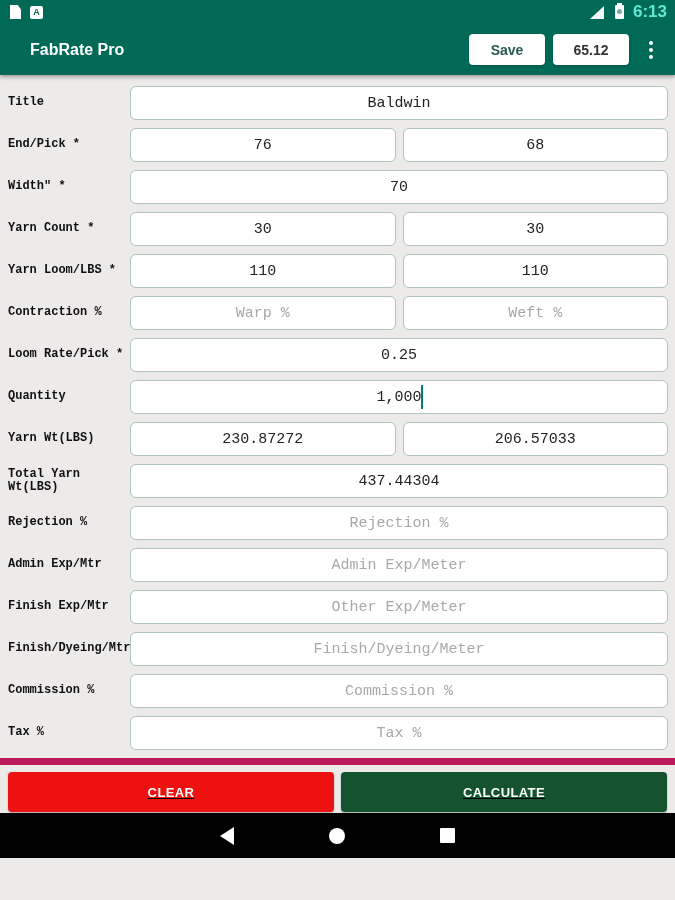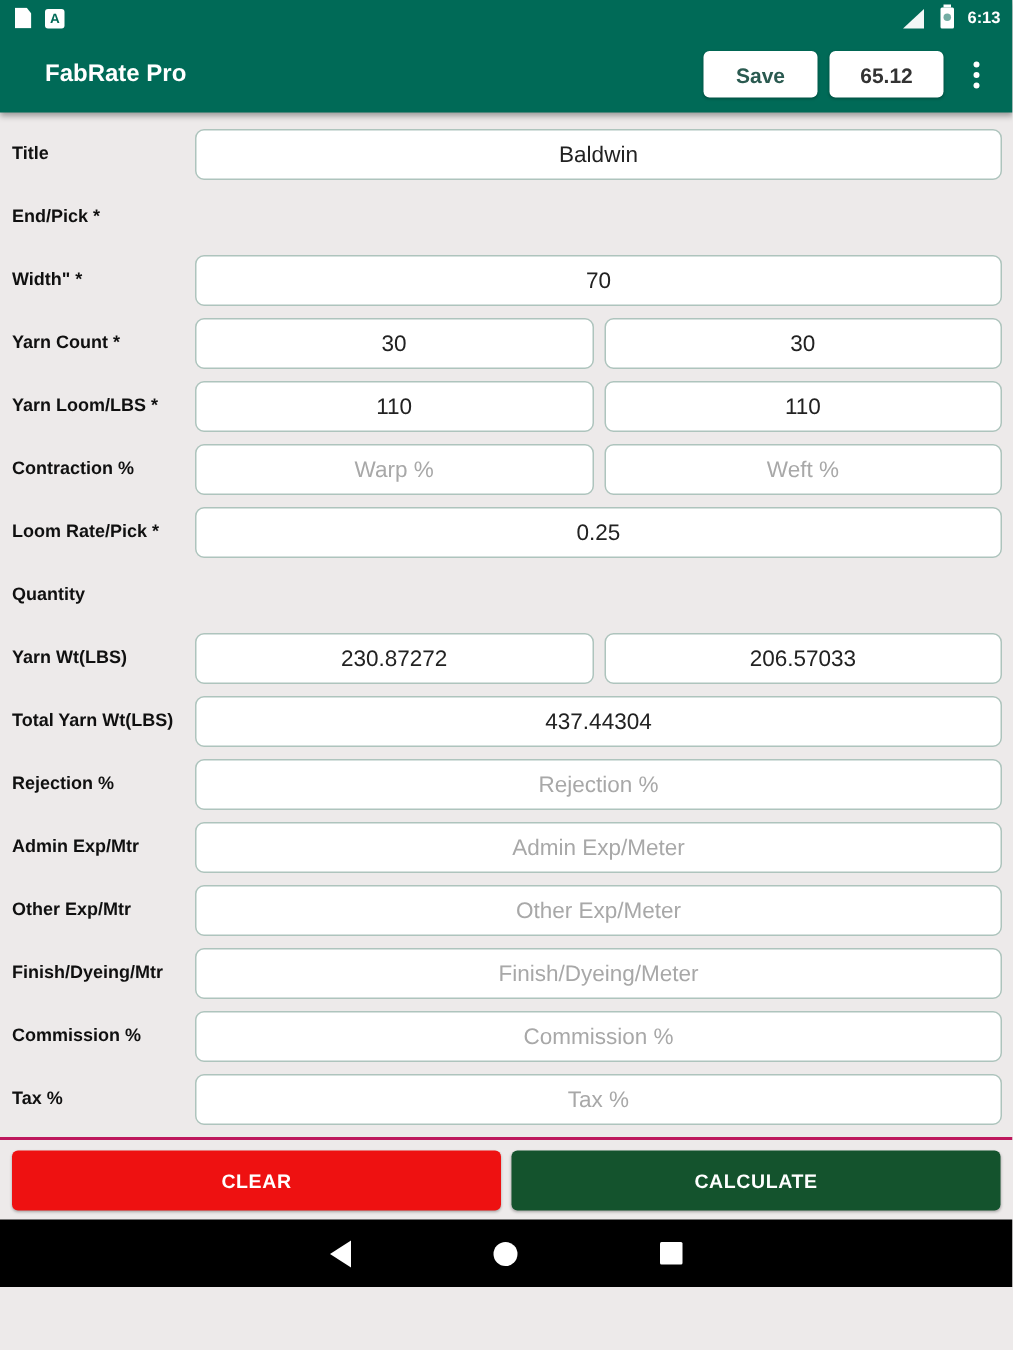--- a/index.html
+++ b/index.html
@@ -49,21 +49,21 @@
   }
   .battery-icon::before {
     content:""; position:absolute; top:-2px; left:2px;
     width:5px; height:2px; background:#fff;
   }
   .battery-icon::after {
     content:""; position:absolute; top:4px; left:2px;
     width:5px; height:5px; background:#006a57; border-radius:50%;
     opacity:0.55;
   }
-  .status-time { color:#ffffff; font-size:11px; font-weight:bold; }
+  .status-time { color:#5eead4; font-size:17px; font-weight:bold; }
 
   .app-bar {
     height:51px;
     display:flex; align-items:center;
     padding:0 12px 0 30px;
   }
   .app-title { color:#fff; font-size:16px; font-weight:bold; flex:none; }
   .app-bar-spacer { flex:1; }
   .chip-btn {
     background:#fff; border:none; border-radius:4px;
@@ -76,21 +76,21 @@
   .save-btn { color:#2a5a50; }
   .result-chip { color:#333; }
   .overflow-menu {
     width:24px; height:31px; margin-left:10px;
     display:flex; flex-direction:column; align-items:center; justify-content:center;
     gap:3px; cursor:pointer;
   }
   .overflow-menu i { width:4px; height:4px; border-radius:50%; background:#fff; }
 
   
-  .form-area { padding:11px 7px 0 8px; }
+  .form-area { padding:11px 7px 0 8px;font-family:Liberation Mono, monospace; }
   .form-row { display:flex; align-items:center; height:34px; margin-bottom:8px; }
   .row-label {
     width:122px; flex:none;
     font-size:12px; font-weight:bold; color:#101010;
     padding-right:4px; line-height:1.1;
   }
   .row-fields { flex:1; display:flex; gap:7px; position:relative; }
   .field {
     flex:1; width:100%; height:34px;
     border:1px solid #aec4bd; border-radius:6px;
@@ -100,22 +100,22 @@
   }
   .field::placeholder { color:#a8a8a8; opacity:1; }
   .quantity-wrap { position:relative; flex:1; display:flex; }
   .caret {
     position:absolute; left:calc(50% + 22px); top:5px;
     width:2px; height:24px; background:#00806b; pointer-events:none;
   }
 
   
   .footer {
-    height:55px; border-top:2px solid #be185d;
-    display:flex; gap:7px; padding:7px 8px 8px 8px;
+    height:55px; border-top:7px solid #be185d;
+    display:flex; gap:7px; padding:7px 8px 8px 8px;text-decoration:underline;
   }
   .footer button {
     flex:1; height:40px; border:none; border-radius:4px;
     color:#fff; font-family:inherit; font-size:13px; font-weight:bold;
     letter-spacing:0.4px; cursor:pointer;
     box-shadow:0 1px 2px rgba(0,0,0,0.3);
   }
   .clear-btn { background:#ee1111; }
   .calc-btn  { background:#14532d; }
 
@@ -165,20 +165,24 @@
 
   <div class="form-row">
     <span class="row-label">Title</span>
     <div class="row-fields">
       <input class="field" type="text" value="Baldwin" style="">
     </div>
   </div>
 
   <div class="form-row">
     <span class="row-label">End/Pick *</span>
+    <div class="row-fields">
+      <input class="field" type="text" value="76" style="">
+      <input class="field" type="text" value="68" style="">
+    </div>
   </div>
 
   <div class="form-row">
     <span class="row-label">Width" *</span>
     <div class="row-fields">
       <input class="field" type="text" value="70" style="">
     </div>
   </div>
 
   <div class="form-row">
@@ -207,20 +211,26 @@
 
   <div class="form-row">
     <span class="row-label">Loom Rate/Pick *</span>
     <div class="row-fields">
       <input class="field" type="text" value="0.25" style="">
     </div>
   </div>
 
   <div class="form-row">
     <span class="row-label">Quantity</span>
+    <div class="row-fields">
+      <span class="quantity-wrap">
+        <input class="field" type="text" value="1,000" style="">
+        <span class="caret"></span>
+      </span>
+    </div>
   </div>
 
   <div class="form-row">
     <span class="row-label">Yarn Wt(LBS)</span>
     <div class="row-fields">
       <input class="field" type="text" value="230.87272" style="">
       <input class="field" type="text" value="206.57033" style="">
     </div>
   </div>
 
@@ -240,21 +250,21 @@
 
 
   <div class="form-row">
     <span class="row-label">Admin Exp/Mtr</span>
     <div class="row-fields">
       <input class="field" type="text" placeholder="Admin Exp/Meter" style="">
     </div>
   </div>
 
   <div class="form-row">
-    <span class="row-label">Other Exp/Mtr</span>
+    <span class="row-label">Finish Exp/Mtr</span>
     <div class="row-fields">
       <input class="field" type="text" placeholder="Other Exp/Meter" style="">
     </div>
   </div>
 
   <div class="form-row">
     <span class="row-label">Finish/Dyeing/Mtr</span>
     <div class="row-fields">
       <input class="field" type="text" placeholder="Finish/Dyeing/Meter" style="">
     </div>

